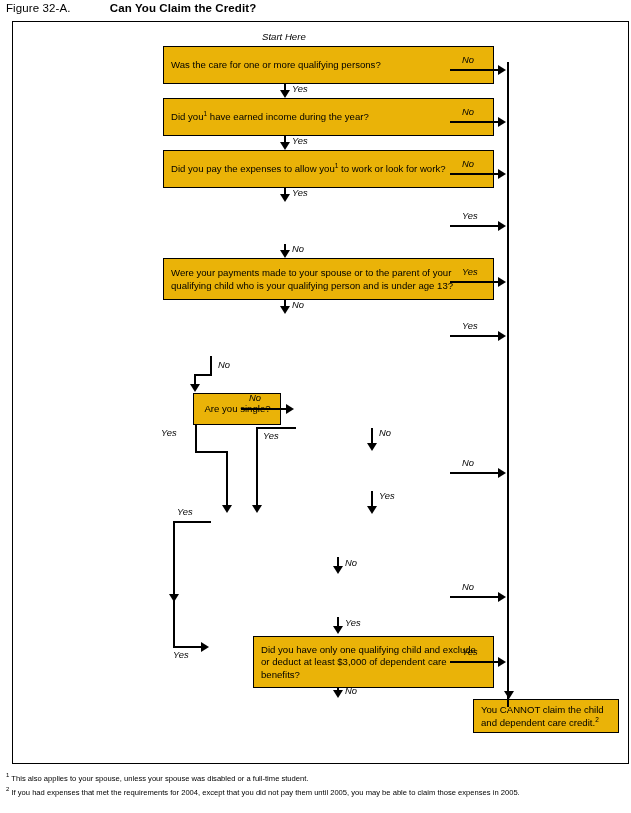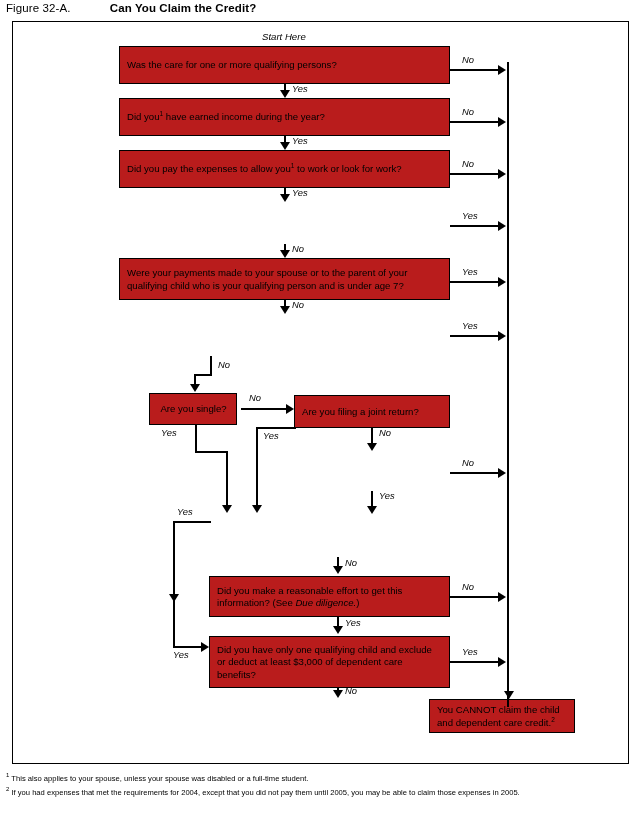--- a/index.html
+++ b/index.html
@@ -40,26 +40,27 @@
     border: 1.5px solid #000;
     box-sizing: border-box;
     background: #fff;
   }
 
   
   .box {
     position: absolute;
     border: 1.6px solid #000;
     box-sizing: border-box;
-    background: #b91c1c;
+    background: #eab308;
     font-size: 9.6px;
     line-height: 12.4px;
     padding: 4px 6px 3px 7px;
     display: flex;
     align-items: center;
+    margin-left: 44px;
   }
   .box .txt { display: block; width: 100%; }
 
   
   .lbl {
     position: absolute;
     font-family: "Liberation Sans", sans-serif;
     font-style: italic;
     font-size: 9.4px;
     white-space: nowrap;
@@ -134,37 +135,31 @@
     <div class="box" style="left:106px; top:76px; width:331px; height:38px;">
       <span class="txt"><span>Did you</span><sup>1</sup><span> have earned income during the year?</span></span>
     </div>
 
     <div class="box" style="left:106px; top:128px; width:331px; height:38px;">
       <span class="txt"><span>Did you pay the expenses to allow you</span><sup>1</sup><span> to work or look for work?</span></span>
     </div>
 
 
     <div class="box" style="left:106px; top:236px; width:331px; height:42px;">
-      <span class="txt">Were your payments made to your spouse or to the parent of your qualifying child who is your qualifying person and is under age 7?</span>
+      <span class="txt">Were your payments made to your spouse or to the parent of your qualifying child who is your qualifying person and is under age 13?</span>
     </div>
 
 
     <div class="box" style="left:136px; top:371px; width:88px; height:32px; justify-content:center;">
       <span class="txt" style="text-align:center;">Are you single?</span>
     </div>
 
-    <div class="box" style="left:281px; top:373px; width:156px; height:33px;">
-      <span class="txt">Are you filing a joint return?</span>
-    </div>
-
-
-
-    <div class="box" style="left:196px; top:554px; width:241px; height:41px;">
-      <span class="txt"><span>Did you make a reasonable effort to get this information? (See </span><span class="it">Due diligence.</span><span>)</span></span>
-    </div>
+
+
+
 
     <div class="box" style="left:196px; top:614px; width:241px; height:52px;">
       <span class="txt">Did you have only one qualifying child and exclude or deduct at least $3,000 of dependent care benefits?</span>
     </div>
 
 
     <div class="box" style="left:416px; top:677px; width:146px; height:34px;">
       <span class="txt"><span>You CANNOT claim the child and dependent care credit.</span><sup>2</sup></span>
     </div>
 

